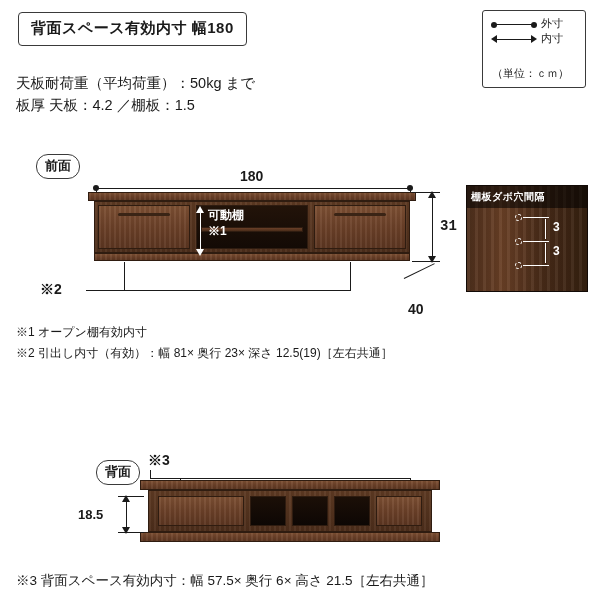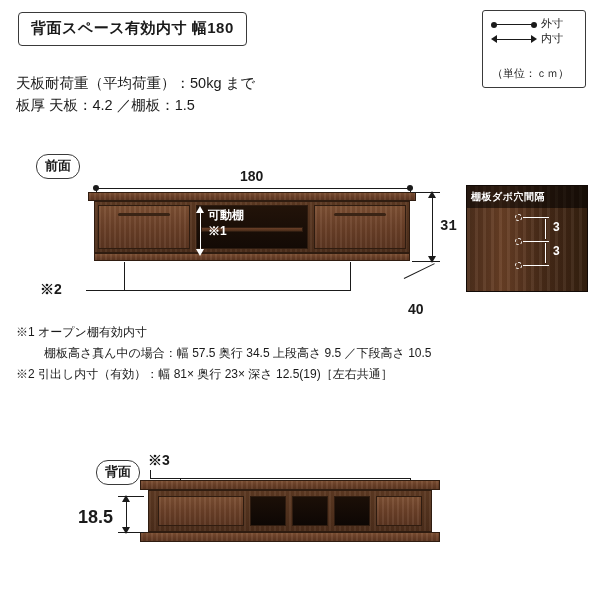--- a/index.html
+++ b/index.html
@@ -469,21 +469,20 @@
     <div class="wline" style="left:78px; top:57px; width:1px; height:20px;"></div>
     <div class="dowel-dim-num" style="left:86px; top:34px;">3</div>
     <div class="dowel-dim-num" style="left:86px; top:58px;">3</div>
   </div>
 
   <div class="notes">
     <div>
       <span>※1</span>
       <span>オープン棚有効内寸</span>
     </div>
-    <div class="note-indent">棚板高さ真ん中の場合：幅 57.5 奥行 34.5 上段高さ 9.5 ／下段高さ 10.5</div>
     <div>
       <span>※2</span>
       <span>引出し内寸（有効）：幅 81× 奥行 23× 深さ 12.5(19)［左右共通］</span>
     </div>
   </div>
 
   <div class="back-wrap">
 
     <div class="sec-tag" style="left:96px; top:8px;">背面</div>
 
@@ -504,17 +503,18 @@
       <div class="bb-cut c2"></div>
       <div class="bb-cut c3"></div>
       <div class="bb-panel p2 wood"></div>
     </div>
 
     <div class="dimline dim-h" style="left:118px; top:44px; width:26px;"></div>
     <div class="dimline dim-h" style="left:118px; top:80px; width:26px;"></div>
     <div class="dimline dim-v" style="left:126px; top:48px; height:29px;"></div>
     <div class="arrow up" style="left:122px; top:43px;"></div>
     <div class="arrow down" style="left:122px; top:75px;"></div>
-    <div class="dimlabel" style="left:78px; top:55px; font-size:18px;">18.5</div>
+    <div class="dimlabel" style="left:78px; top:55px; font-size:13px;">18.5</div>
   </div>
 
+  <div class="final-note">※3 背面スペース有効内寸：幅 57.5× 奥行 6× 高さ 21.5［左右共通］</div>
 
 </div>
 
 </body></html>

